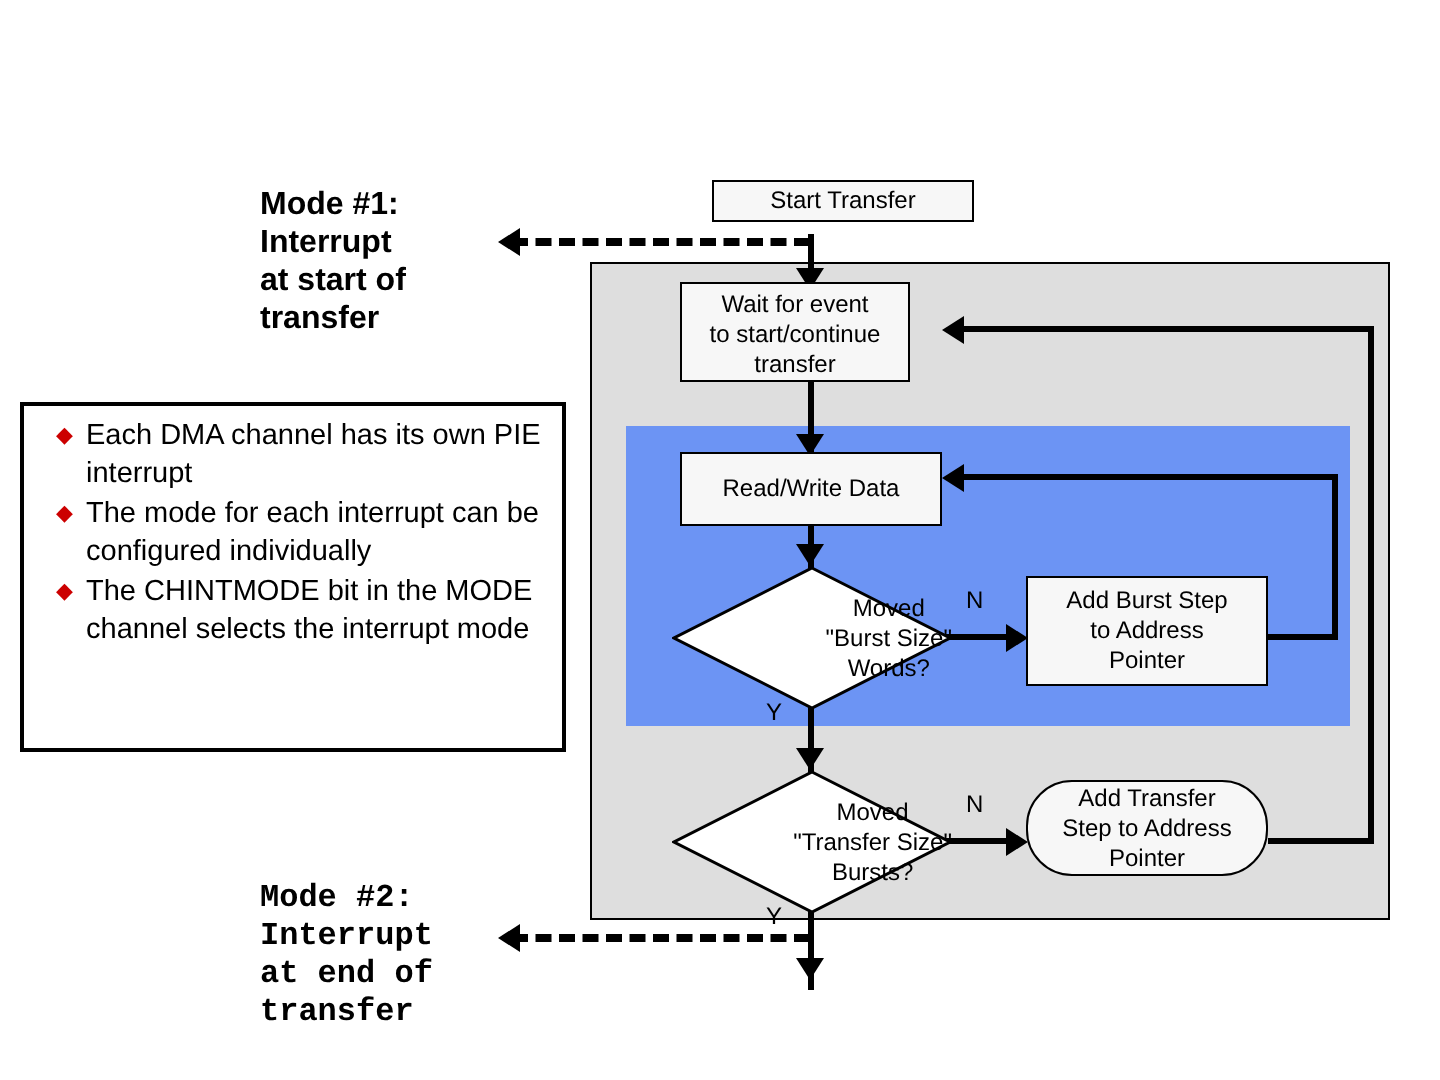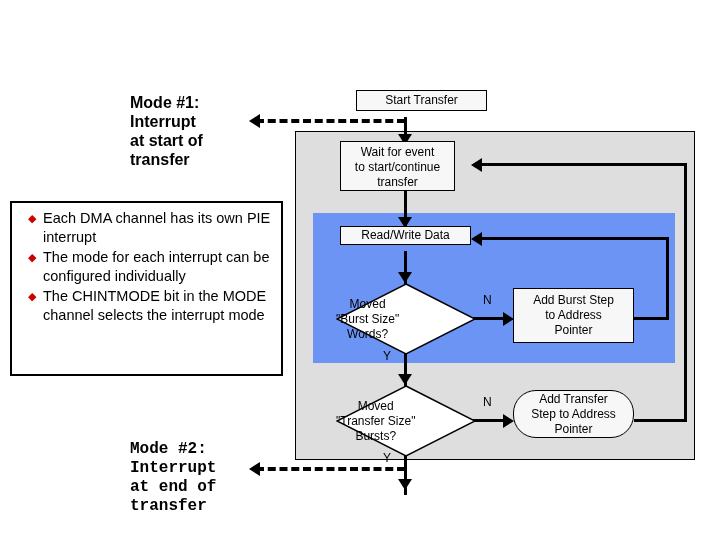--- a/index.html
+++ b/index.html
@@ -84,36 +84,36 @@
     box-sizing:border-box;
     display:flex;align-items:center;justify-content:center;
     text-align:center;
     font-size:12px;line-height:15px;
     color:#000;
   }
   .pbox span{display:block;white-space:pre-line;}
 
   #box-start  {left:356px;top:90px; width:131px;height:21px;}
   #box-wait   {left:340px;top:141px;width:115px;height:50px;align-items:flex-end;}
-  #box-rw     {left:340px;top:226px;width:131px;height:19px;}
+  #box-rw     {left:340px;top:226px;width:131px;height:37px;}
   #box-burst  {left:513px;top:288px;width:121px;height:55px;}
   #box-xfer   {left:513px;top:390px;width:121px;height:48px;border-radius:23px;}
   #box-end    {left:340px;top:493px;width:131px;height:28px;margin-top:47px;}
 
   
   .diamond{
     position:absolute;
     width:140px;height:72px;
   }
   .diamond .shape{
     position:absolute;left:0;top:0;width:140px;height:72px;
   }
   .diamond .dlabel{
     position:absolute;left:0;top:0;width:140px;height:72px;
-    display:flex;align-items:center;justify-content:flex-start;
+    display:flex;align-items:center;justify-content:flex-end;
     text-align:center;font-size:12px;line-height:15px;color:#000;
   }
   .diamond .dlabel span{display:block;white-space:pre-line;}
   #dia-burst{left:336px;top:283px;}
   #dia-xfer {left:336px;top:385px;}
 
   
   .ln{position:absolute;background:#000000;}
   .vline{width:3px;}
   .hline{height:3px;}

